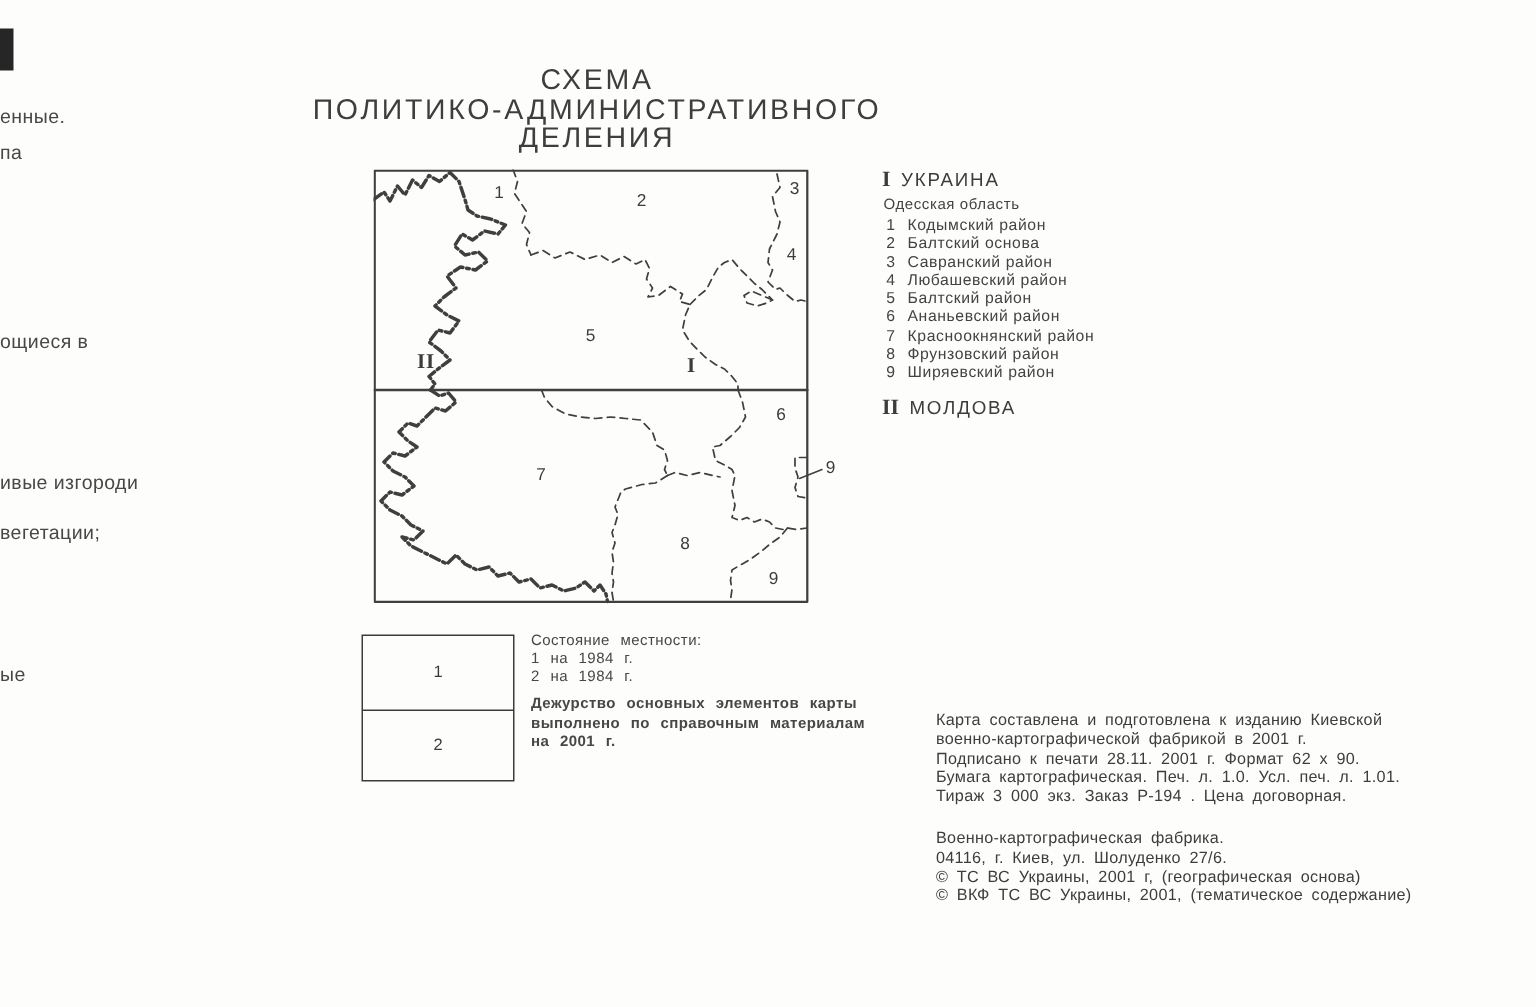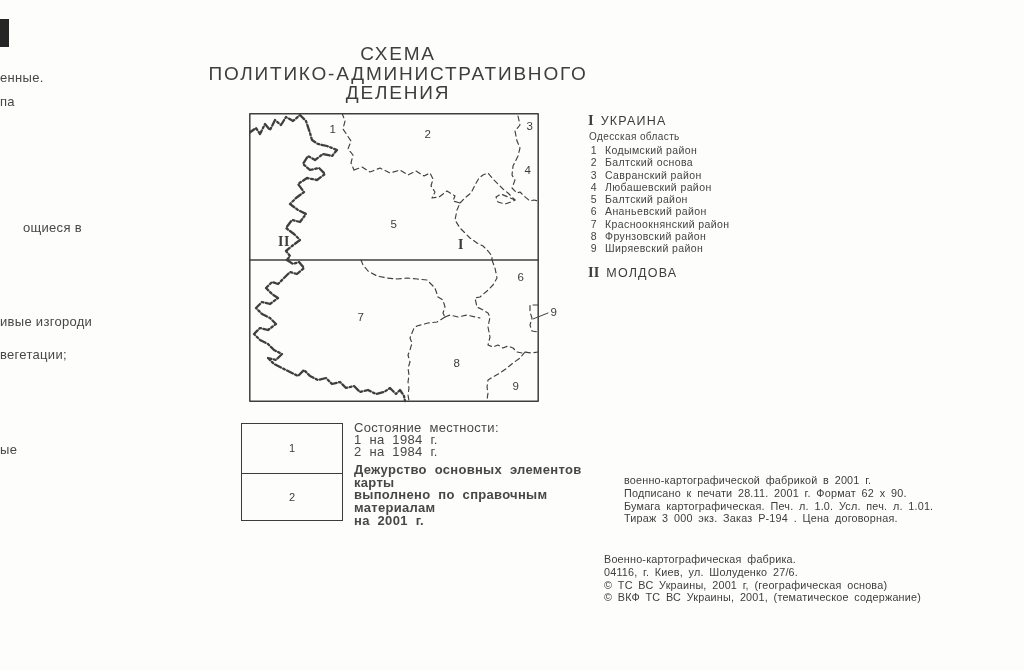--- a/index.html
+++ b/index.html
@@ -36,44 +36,44 @@
   .legend-head.moldova{margin-top:9px;}
 
   
   .sheet-box{left:241px;top:423px;width:100px;height:96px;border:1.5px solid #3c3c3c;}
   .sheet-cell{position:absolute;left:0;width:100%;text-align:center;
     font-size:11px;color:#3c3c3c;}
   .sheet-cell.c1{top:0;height:49px;line-height:49px;border-bottom:1.5px solid #3c3c3c;}
   .sheet-cell.c2{top:50.5px;height:45px;line-height:45px;}
 
   
-  .terrain{left:354px;top:421px;width:232px;font-size:13px;color:#474747;
+  .terrain{left:354px;top:421px;width:232px;font-size:10px;color:#474747;
     letter-spacing:0.3px;word-spacing:4px;}
   .terrain .heading{line-height:13px;}
   .terrain .t-line{line-height:12.4px;}
   .terrain .duty{margin-top:5px;}
   .terrain .duty div{line-height:12.8px;font-weight:bold;}
 
   
   .imprint{width:360px;font-size:10.8px;color:#3d3d3d;letter-spacing:0.2px;word-spacing:2.5px;}
   .imprint div{line-height:12.8px;}
   .imprint.b1{left:624px;top:474px;}
-  .imprint.b2{left:604px;top:553px;}
+  .imprint.b2{left:624px;top:553px;}
 
   
   .edge-frag{position:absolute;left:0;font-size:13px;color:#474747;
     letter-spacing:0.3px;white-space:nowrap;}
 </style>
 </head>
 <body>
 
 <div id="edge-fragments">
     <div class="edge-frag" style="top: 70px;">енные.</div>
     <div class="edge-frag" style="top: 94px;">па</div>
-    <div class="edge-frag" style="top: 220px; padding-left: 23px;">ощиеся  в</div>
+    <div class="edge-frag" style="top: 220px;">ощиеся  в</div>
     <div class="edge-frag" style="top: 314px;">ивые  изгороди</div>
     <div class="edge-frag" style="top: 347px;">вегетации;</div>
     <div class="edge-frag" style="top: 442px;">ые</div>
   </div>
 
 <div class="abs corner-mark"></div>
 
 <div class="abs title">
   <div>СХЕМА</div>
   <div>ПОЛИТИКО-АДМИНИСТРАТИВНОГО</div>
@@ -186,20 +186,21 @@
       <div class="t-line">2  на  1984 г.</div>
     </div>
   <div class="duty" id="terrain-duty">
       <div>Дежурство  основных  элементов  карты</div>
       <div>выполнено  по  справочным  материалам</div>
       <div>на  2001 г.</div>
     </div>
 </div>
 
 <div class="abs imprint b1" id="imprint-1">
+    <div>Карта  составлена  и  подготовлена  к  изданию  Киевской</div>
     <div>военно-картографической  фабрикой  в  2001 г.</div>
     <div>Подписано  к  печати  28.11. 2001 г.  Формат  62 х 90.</div>
     <div>Бумага  картографическая.  Печ. л. 1.0.  Усл. печ. л. 1.01.</div>
     <div>Тираж  3 000 экз.  Заказ  Р-194 .  Цена  договорная.</div>
   </div>
 <div class="abs imprint b2" id="imprint-2">
     <div>Военно-картографическая  фабрика.</div>
     <div>04116,  г. Киев,  ул. Шолуденко  27/6.</div>
     <div>© ТС  ВС  Украины,  2001 г,  (географическая  основа)</div>
     <div>© ВКФ  ТС  ВС  Украины,  2001,  (тематическое  содержание)</div>

